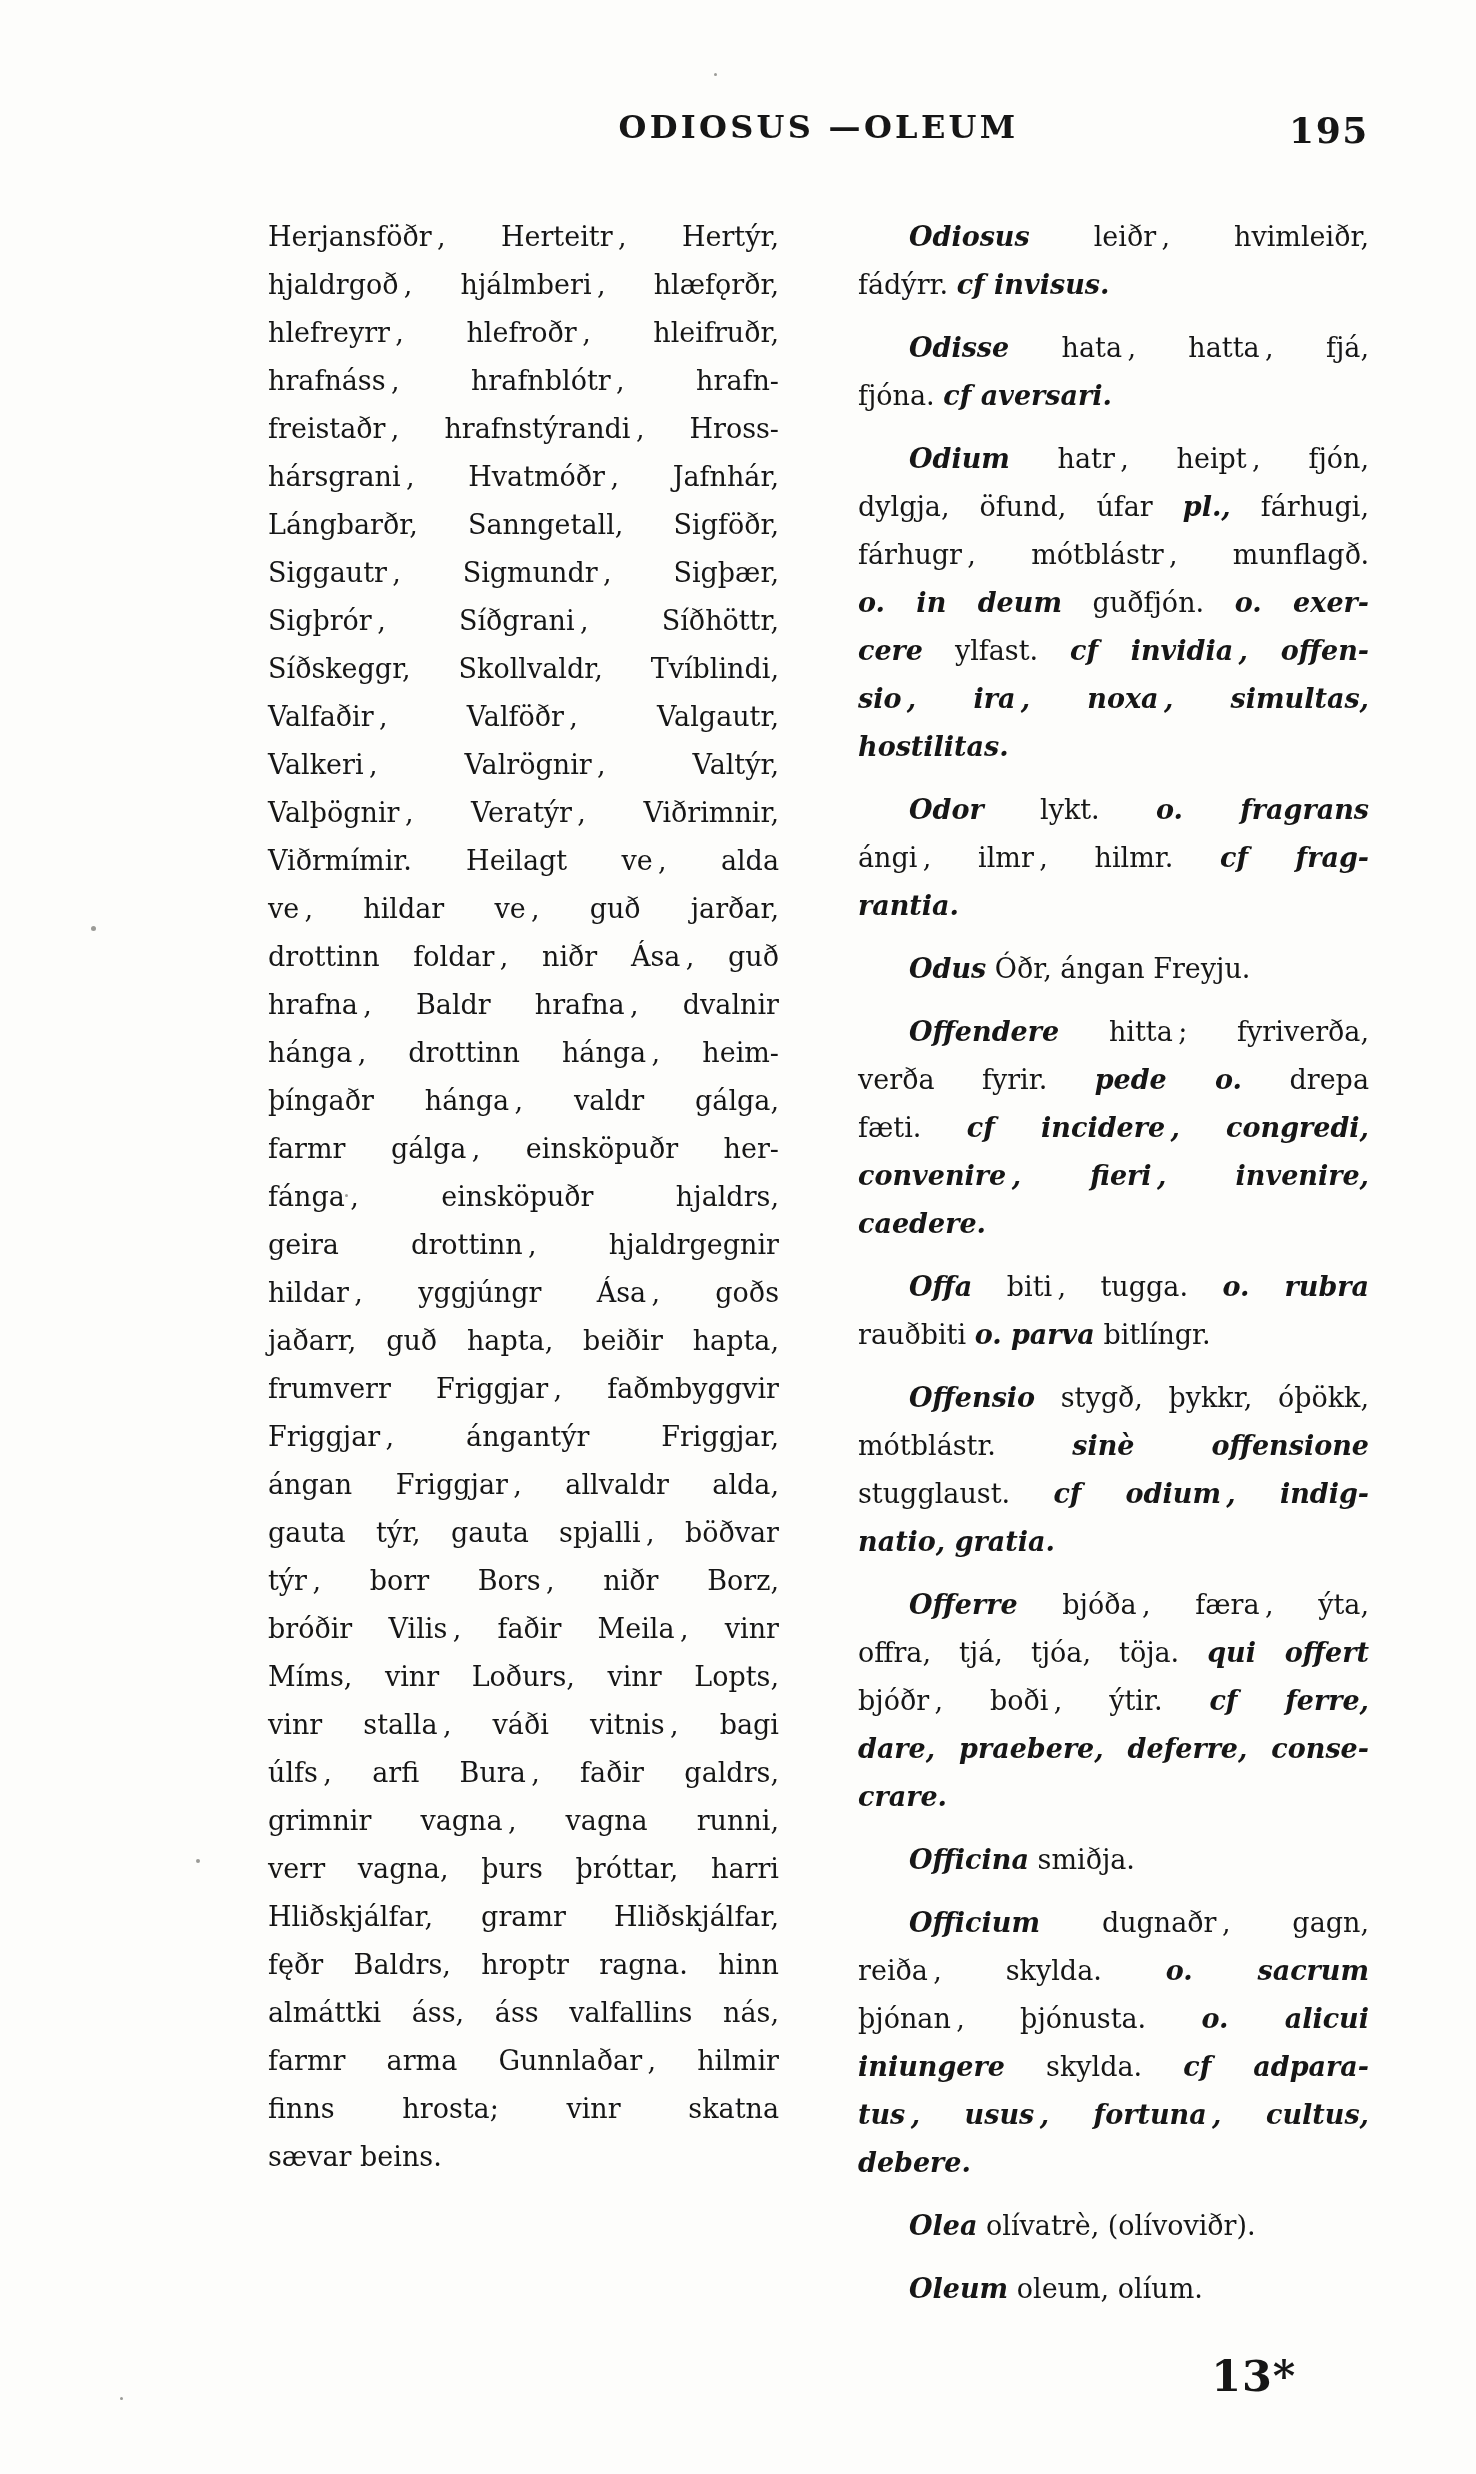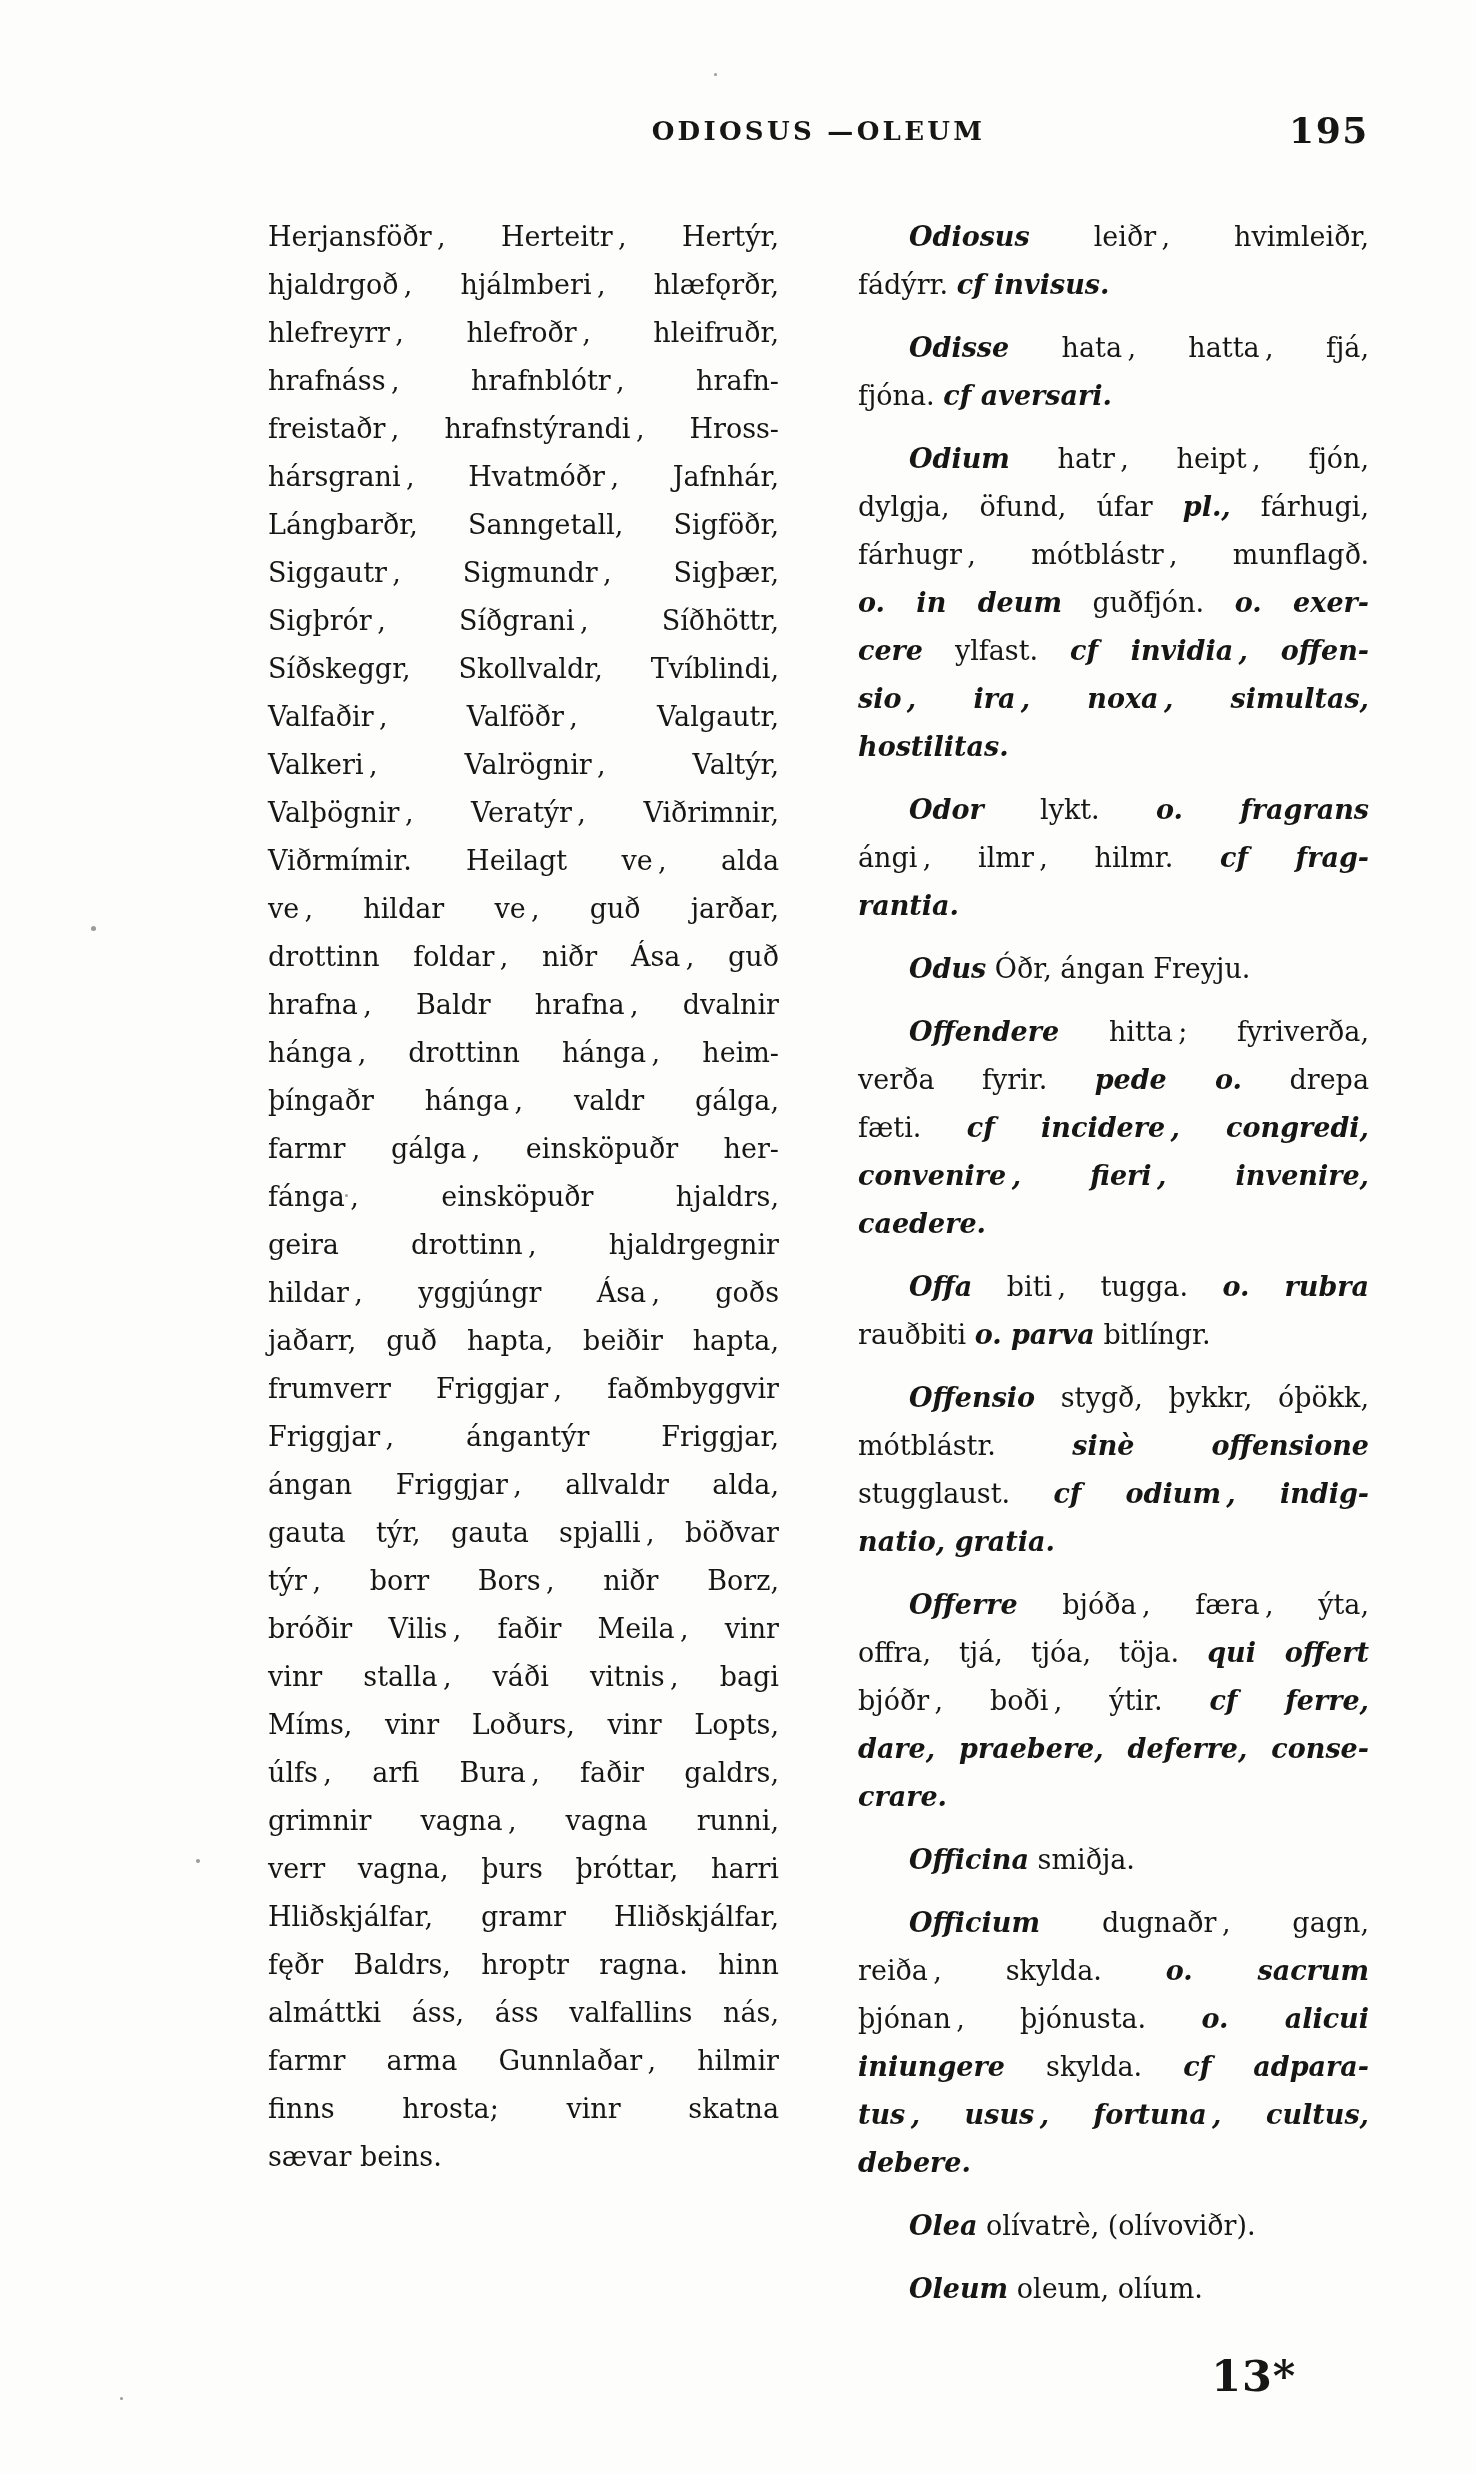--- a/index.html
+++ b/index.html
@@ -5,21 +5,21 @@
   html,body { margin:0; padding:0; }
   body { width:1477px; height:2475px; background:#e9e9e6; }
   .page {
     position:relative; width:1477px; height:2475px;
     background:#fdfdfb; color:#161616; overflow:hidden;
     font-family:"DejaVu Serif", serif;
   }
   .header-row { position:absolute; left:268px; top:99px; width:1101px; height:49px; }
   .running-head {
     position:absolute; left:0; right:0; bottom:1.6px; text-align:center;
-    font-size:26px; font-weight:bold; letter-spacing:3.3px;
+    font-size:32px; font-weight:bold; letter-spacing:3.3px;
     font-family:"DejaVu Serif", serif;
   }
   .page-number {
     position:absolute; right:0; bottom:-3.3px;
     font-size:36px; font-weight:bold; letter-spacing:1.6px;
   }
   .columns { position:absolute; left:268px; top:213px; width:1101px; }
   .col { position:absolute; top:0; width:511px; }
   .col-left  { left:0; }
   .col-right { left:590px; }
@@ -72,22 +72,22 @@
         <div class="tline just">fánga , einsköpuðr hjaldrs,</div>
         <div class="tline just">geira drottinn , hjaldrgegnir</div>
         <div class="tline just">hildar , yggjúngr Ása , goðs</div>
         <div class="tline just">jaðarr, guð hapta, beiðir hapta,</div>
         <div class="tline just">frumverr Friggjar , faðmbyggvir</div>
         <div class="tline just">Friggjar , ángantýr Friggjar,</div>
         <div class="tline just">ángan Friggjar , allvaldr alda,</div>
         <div class="tline just">gauta týr, gauta spjalli , böðvar</div>
         <div class="tline just">týr , borr Bors , niðr Borz,</div>
         <div class="tline just">bróðir Vilis , faðir Meila , vinr</div>
+        <div class="tline just">Míms, vinr Loðurs, vinr Lopts,</div>
         <div class="tline just">vinr stalla , váði vitnis , bagi</div>
-        <div class="tline just">Míms, vinr Loðurs, vinr Lopts,</div>
         <div class="tline just">úlfs , arfi Bura , faðir galdrs,</div>
         <div class="tline just">grimnir vagna , vagna runni,</div>
         <div class="tline just">verr vagna, þurs þróttar, harri</div>
         <div class="tline just">Hliðskjálfar, gramr Hliðskjálfar,</div>
         <div class="tline just">fęðr Baldrs, hroptr ragna. hinn</div>
         <div class="tline just">almáttki áss, áss valfallins nás,</div>
         <div class="tline just">farmr arma Gunnlaðar , hilmir</div>
         <div class="tline just">finns hrosta; vinr skatna</div>
         <div class="tline">sævar beins.</div>
       </div>

